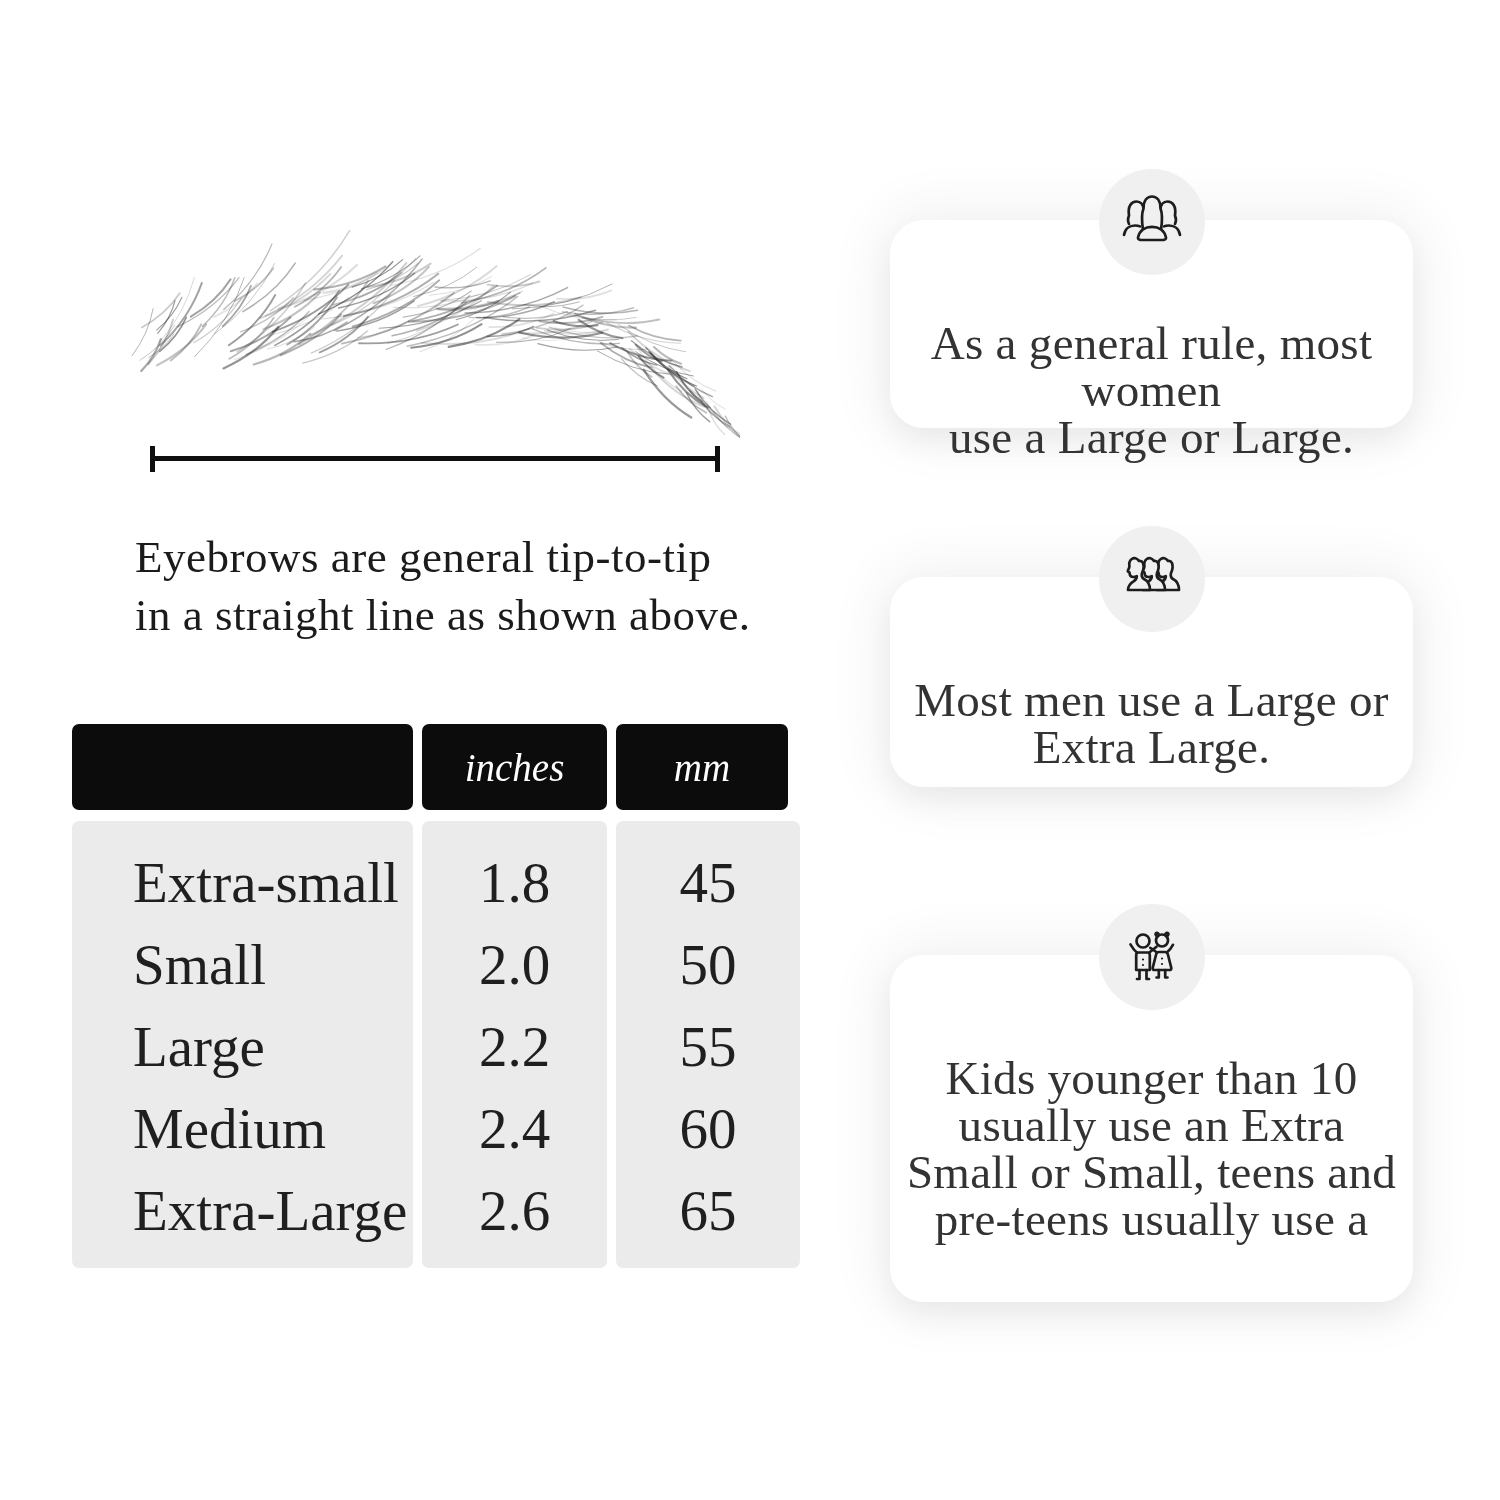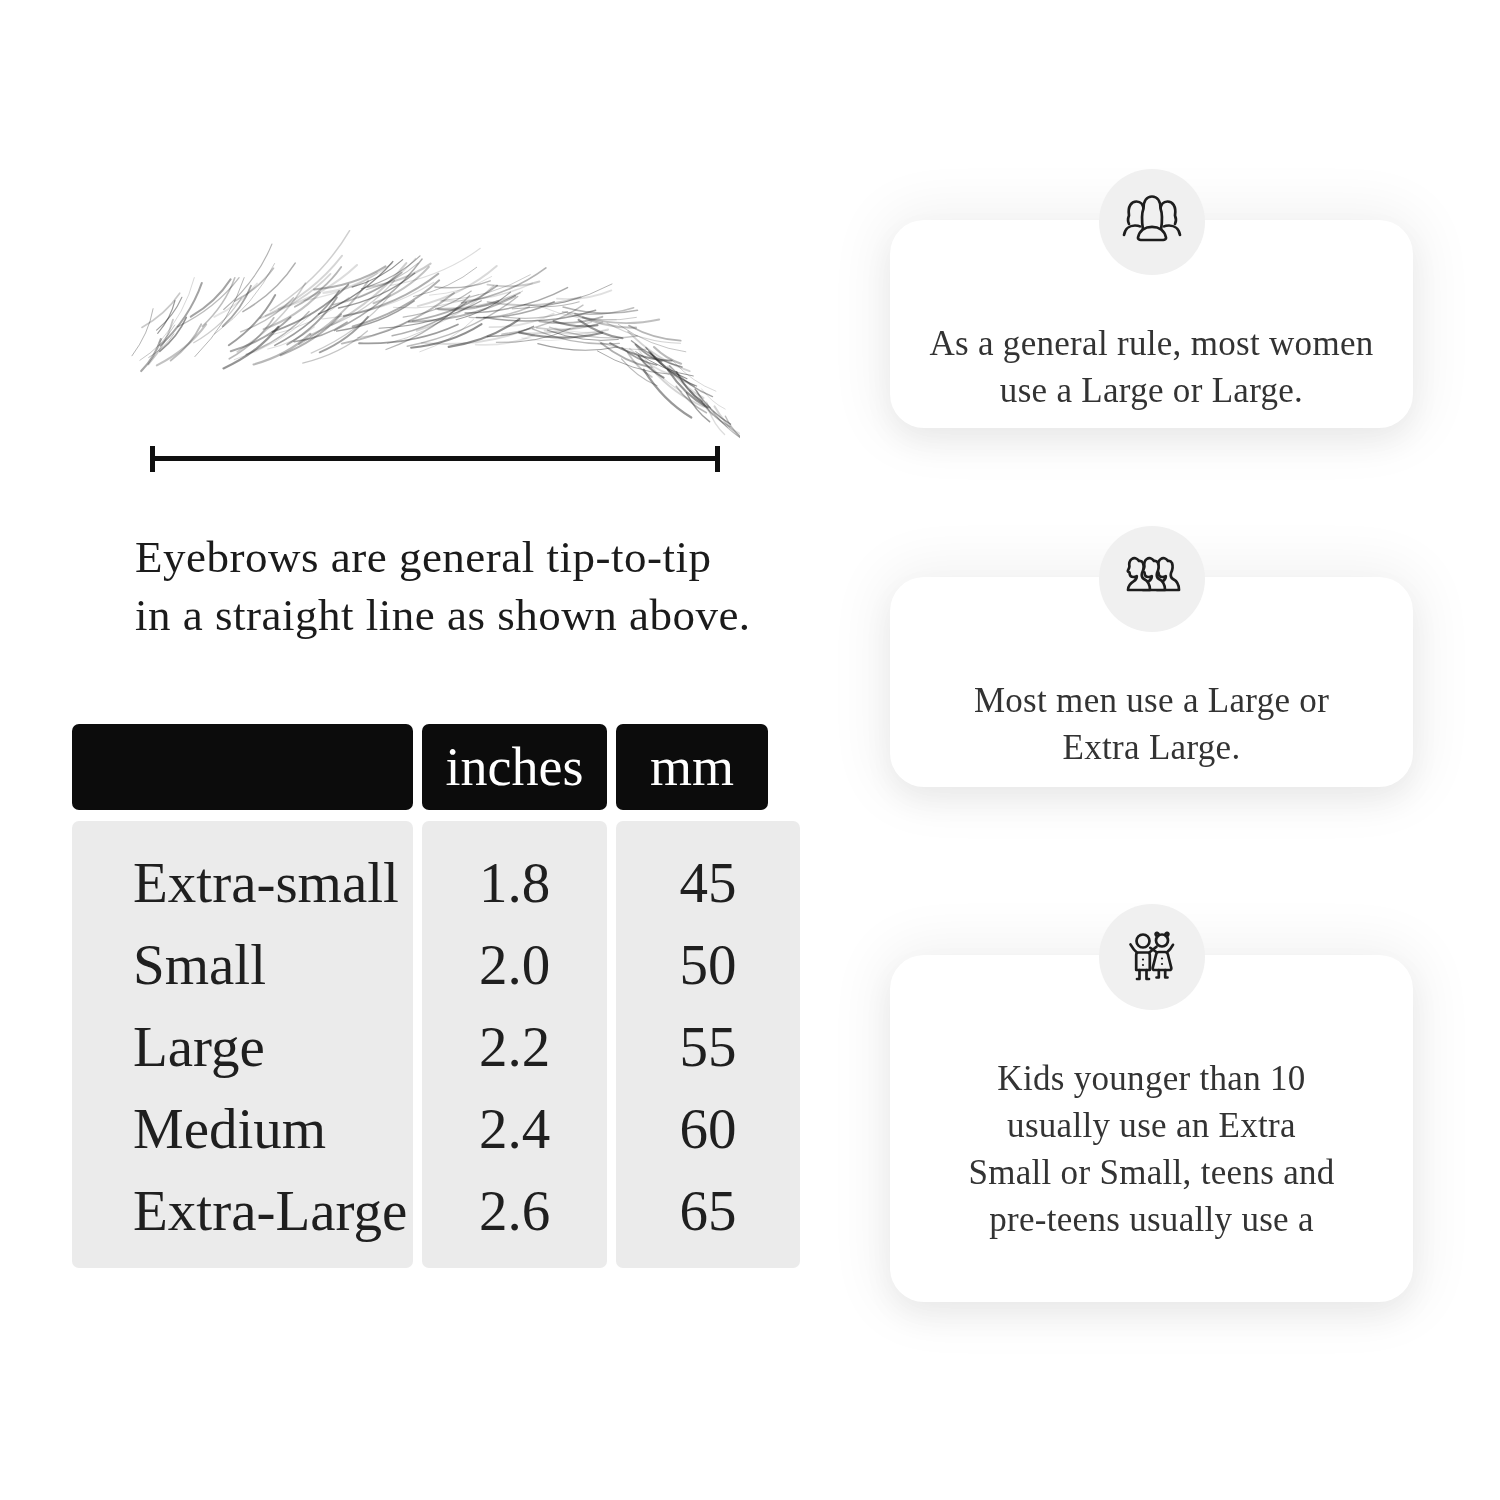--- a/index.html
+++ b/index.html
@@ -16,41 +16,41 @@
   #measure-line .bar { position:absolute; left:0; right:0; top:10px; height:5px; background:#101010; }
   #measure-line .tick { position:absolute; top:0; width:5px; height:26px; background:#101010; }
   #measure-line .tick.left { left:0; }
   #measure-line .tick.right { right:0; }
 
   #caption { left:135px; top:528px; width:640px; font-size:45px; line-height:58px;
              color:#1b1b1b; letter-spacing:0.5px; }
 
   
   .th { top:724px; height:86px; background:#0c0c0c; border-radius:7px; color:#ffffff;
-        font-size:54px; display:flex; align-items:center; justify-content:center; }
+        font-size:39px; display:flex; align-items:center; justify-content:center;font-style:italic; }
   #th-size   { left:72px;  width:341px; }
   #th-inches { left:422px; width:185px; }
-  #th-mm     { left:616px; width:152px; }
+  #th-mm     { left:616px; width:172px; }
 
   .tbody-col { top:821px; height:447px; background:#ebebeb; border-radius:7px;
                box-sizing:border-box; padding-top:20px; font-size:57px; color:#1f1f1f; }
   #col-labels { left:72px;  width:341px; }
   #col-inches { left:422px; width:185px; }
   #col-mm     { left:616px; width:184px; }
   .cell { height:82px; display:flex; align-items:center; justify-content:center; }
   #col-labels .cell { justify-content:flex-start; padding-left:61px; }
 
   
   .card { position:absolute; left:890px; width:523px; background:#ffffff; border-radius:34px;
           box-sizing:border-box; padding-top:100px;
           box-shadow: 0 0 55px 12px rgba(0,0,0,0.055), 0 14px 30px rgba(0,0,0,0.05); }
   #card-women { top:220px; height:208px; }
   #card-men   { top:577px; height:210px; }
   #card-kids  { top:955px; height:347px; }
-  .card-text { text-align:center; font-size:35px; line-height:47px; color:#333333;
+  .card-text { text-align:center; font-size:47px; line-height:47px; color:#333333;
                letter-spacing:0.3px; }
   .badge { position:absolute; top:-51px; left:50%; transform:translateX(-50%);
            width:106px; height:106px; border-radius:50%; background:#f0f0f0;
            display:flex; align-items:center; justify-content:center; }
   .badge svg { display:block; }
   .ic { stroke:#1d1d1d; stroke-width:2.7; fill:none; stroke-linecap:round; stroke-linejoin:round; }
   .icf { stroke:#1d1d1d; stroke-width:2.7; fill:#f0f0f0; stroke-linecap:round; stroke-linejoin:round; }
   .dot { fill:#1d1d1d; stroke:none; }
 </style>
 </head>

